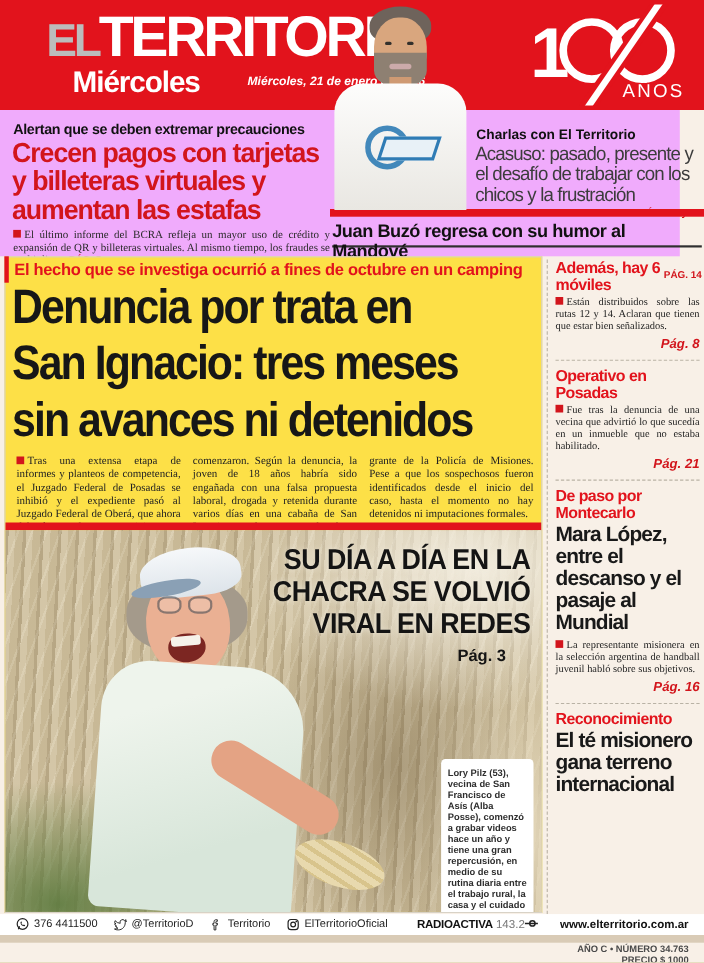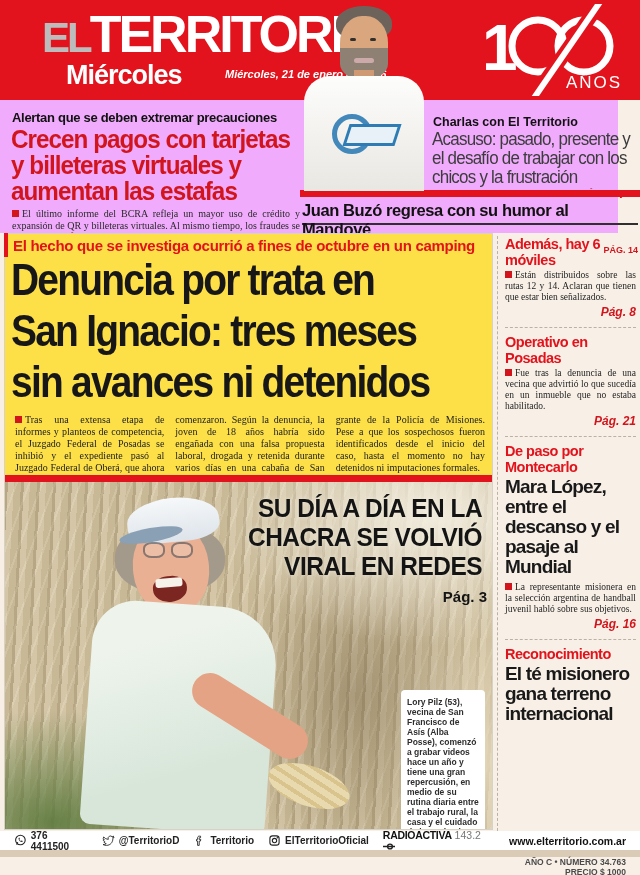--- a/index.html
+++ b/index.html
@@ -63,21 +63,21 @@
     background-color:#cfc1a2;
     background-image:
       radial-gradient(ellipse 260px 160px at 10% 98%, rgba(92,122,62,.9), rgba(92,122,62,0) 70%),
       radial-gradient(ellipse 300px 180px at 88% 10%, rgba(244,239,226,.95), rgba(244,239,226,0) 72%),
       radial-gradient(ellipse 180px 260px at 72% 62%, rgba(104,86,55,.38), transparent 70%),
       radial-gradient(ellipse 140px 220px at 97% 80%, rgba(230,218,190,.9), transparent 75%),
       repeating-linear-gradient(93deg, rgba(128,106,64,.30) 0 3px, rgba(224,211,180,.28) 3px 9px, rgba(178,158,112,.24) 9px 16px),
       repeating-linear-gradient(-70deg, rgba(246,240,222,.28) 0 2px, transparent 2px 12px);
   }
   .p-headline { position:absolute; right:10px; top:12px; text-align:right; color:#141414; font-weight:bold; font-size:26px; line-height:29px; letter-spacing:-.5px; transform:scaleX(.94); transform-origin:right top; text-shadow:0 0 6px rgba(240,235,220,.8); }
-  .p-page { position:absolute; right:5px; top:106px; color:#141414; font-weight:bold; font-size:15px; }
+  .p-page { position:absolute; right:32px; top:106px; color:#141414; font-weight:bold; font-size:15px; }
   .caption { position:absolute; right:7px; top:208px; width:84px; background:#fff; border-radius:4px; padding:7px 6px; font-size:8.5px; line-height:10px; color:#2e2e2e; font-weight:bold; }
 
   
   .woman { position:absolute; left:30px; top:16px; width:260px; height:330px; }
   .w-cap { position:absolute; left:92px; top:0; width:92px; height:44px; background:linear-gradient(#f6f8fa,#dde4ea); border-radius:50% 50% 35% 35%; transform:rotate(-6deg); }
   .w-brim { position:absolute; left:84px; top:30px; width:64px; height:14px; background:#8aa0b5; border-radius:50%; transform:rotate(-10deg); }
   .w-hair { position:absolute; left:80px; top:26px; width:110px; height:70px; background:#a49a8b; border-radius:46%; }
   .w-face { position:absolute; left:98px; top:24px; width:76px; height:92px; background:#eab093; border-radius:48%; transform:rotate(-6deg); }
   .w-glass { position:absolute; left:106px; top:44px; width:60px; height:18px; border-bottom:0; }
   .w-glass i { position:absolute; top:0; width:22px; height:16px; border:2.5px solid rgba(70,70,75,.6); border-radius:40%; background:rgba(255,255,255,.18); }
@@ -92,21 +92,21 @@
   .sidebar { position:absolute; left:497px; top:236px; width:139px; height:600px; border-left:1px dashed #b9b2a5; padding-left:7px; }
   .sb-item { padding:6px 0 8px 0; border-bottom:1px dashed #b9b2a5; position:relative; }
   .sb-item:last-of-type { border-bottom:0; }
   .sb-kicker { color:#e2131c; font-weight:bold; font-size:14.5px; letter-spacing:-.5px; margin-bottom:2px; }
   .sb-headline { color:#191919; font-weight:bold; font-size:19px; line-height:20px; letter-spacing:-.8px; margin-bottom:5px; }
   .sb-body { font-family:"Liberation Serif", serif; font-size:9.5px; line-height:11px; color:#222; text-align:justify; }
   .sb-page { text-align:right; color:#d2151c; font-weight:bold; font-size:12px; margin-top:2px;font-style:italic; }
 
   
   .footer-icons { position:absolute; left:0; top:831px; width:640px; height:19px; background:#fff; display:flex; align-items:center; padding:0 14px; gap:6px; }
-  .fi { display:flex; align-items:center; gap:4px; font-size:10px; font-weight:bold; color:#222; margin-right:8px; }
+  .fi { display:flex; align-items:center; gap:4px; font-size:10px; font-weight:normal; color:#222; margin-right:8px; }
   .icn { width:13px; height:13px; display:inline-block; }
   .footer-right { margin-left:auto; display:flex; align-items:center; gap:18px; }
   .radio { font-size:10.5px; color:#111; }
   .radio b { font-weight:bold; letter-spacing:-.3px; }
   .radio span.freq { color:#777; font-weight:normal; }
   .website { font-size:10.5px; font-weight:bold; color:#111; }
   .tanbar { position:absolute; left:0; top:850px; width:640px; height:7px; background:#d9cbb6; }
   .pubinfo { position:absolute; right:14px; top:858px; text-align:right; font-size:8.5px; line-height:9.5px; color:#4a4a4a; font-weight:bold; }
 </style>
 </head>

